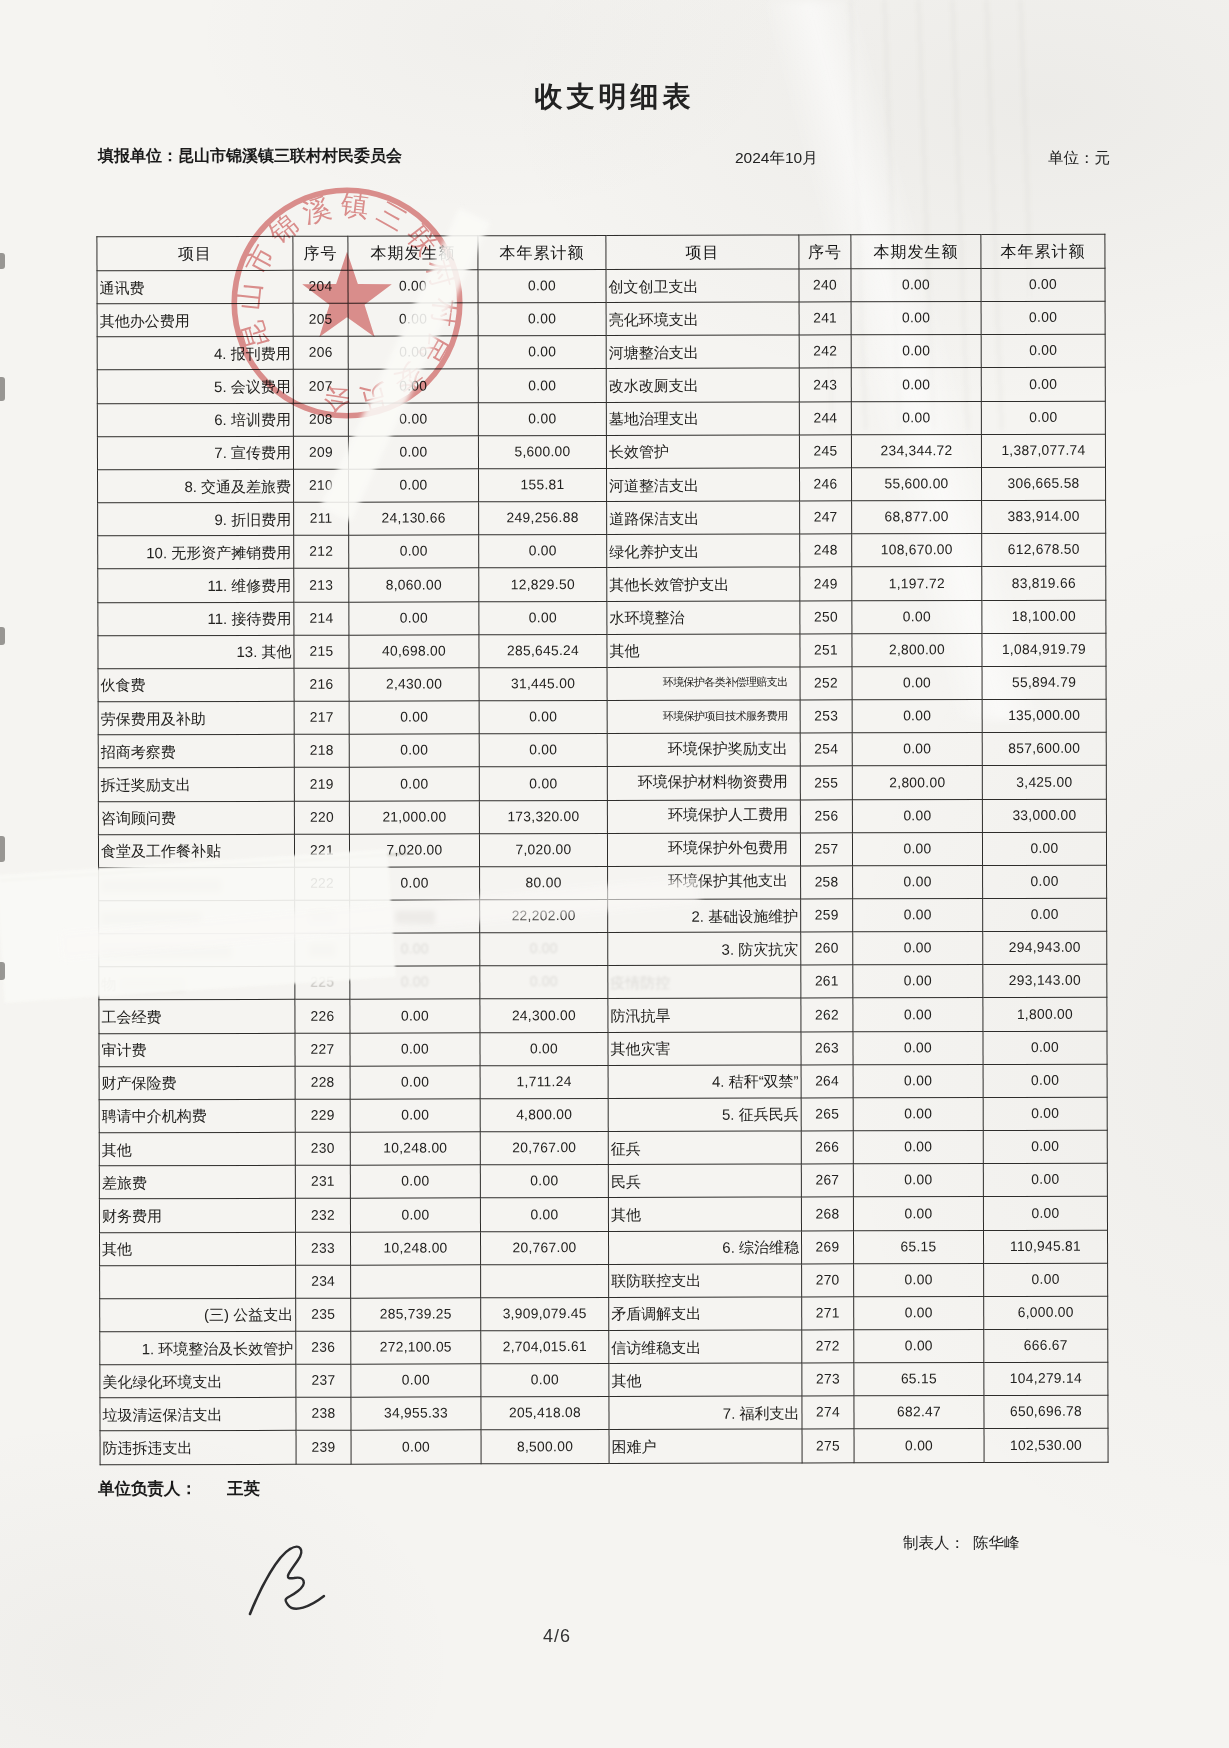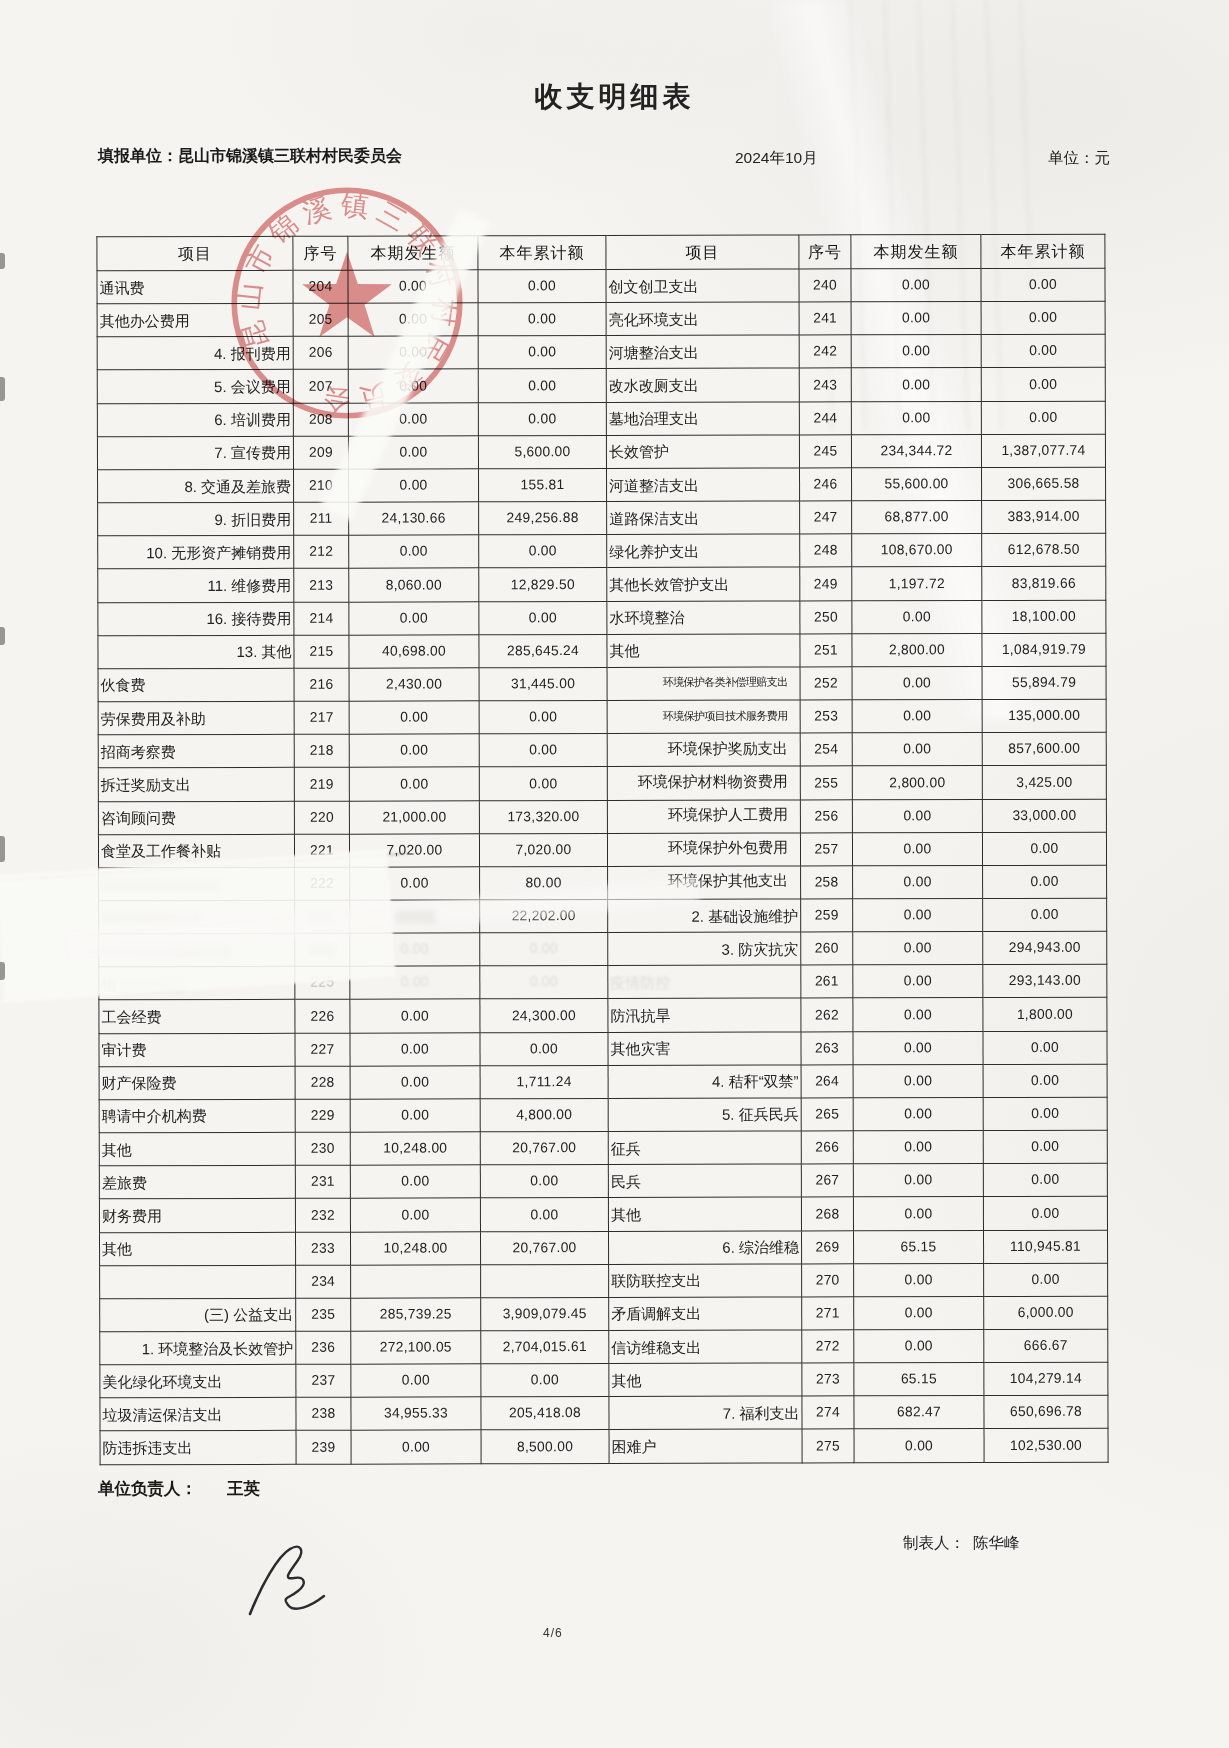--- a/index.html
+++ b/index.html
@@ -43,21 +43,21 @@
   .fold-edge{left:0px;top:866px;width:408px;height:2px;background:rgba(125,120,110,.32);transform:rotate(-3.8deg);filter:blur(1px);z-index:3;}
   .fold-diag{left:60px;top:905px;width:640px;height:26px;background:rgba(250,249,246,.6);transform:rotate(-5deg);filter:blur(3px);z-index:3;}
   .wrinkle-band{left:830px;top:0;width:200px;height:430px;background:repeating-linear-gradient(88deg, rgba(90,88,82,.05) 0 3px, transparent 3px 34px);filter:blur(2px);z-index:0;}
   .wrinkle-diag{left:690px;top:0;width:430px;height:720px;background:linear-gradient(75deg, transparent 42%, rgba(255,255,255,.55) 50%, transparent 58%);filter:blur(5px);z-index:0;}
   .edge-tick{left:0;width:5px;background:#4a4845;opacity:.55;border-radius:0 3px 3px 0;z-index:4;}
   
   .footer-left{left:98px;top:1478px;font-size:16.5px;font-weight:600;color:#1a1a1a;}
   .footer-left .name{margin-left:30px;}
   .footer-right{left:903px;top:1533px;font-size:15.5px;color:#222;}
   .footer-right .name{margin-left:8px;}
-  .page-number{left:543px;top:1626px;font-size:12px;color:#333;letter-spacing:1px;}
+  .page-number{left:543px;top:1626px;font-size:18px;color:#333;letter-spacing:1px;}
   .signature{left:236px;top:1540px;z-index:2;}
 </style>
 </head>
 <body>
 
 <div class="abs wrinkle-band"></div>
 <div class="abs wrinkle-diag"></div>
 
 <div class="abs doc-title">收支明细表</div>
 <div class="abs meta-unit">填报单位：昆山市锦溪镇三联村村民委员会</div>
@@ -183,21 +183,21 @@
           <td class="lab0">11. 维修费用</td>
           <td class="num">213</td>
           <td class="num">8,060.00</td>
           <td class="num">12,829.50</td>
           <td class="lab1">其他长效管护支出</td>
           <td class="num">249</td>
           <td class="num">1,197.72</td>
           <td class="num">83,819.66</td>
         </tr>
         <tr>
-          <td class="lab0">16. 接待费用</td>
+          <td class="lab0">11. 接待费用</td>
           <td class="num">214</td>
           <td class="num">0.00</td>
           <td class="num">0.00</td>
           <td class="lab1">水环境整治</td>
           <td class="num">250</td>
           <td class="num">0.00</td>
           <td class="num">18,100.00</td>
         </tr>
         <tr>
           <td class="lab0">13. 其他</td>

